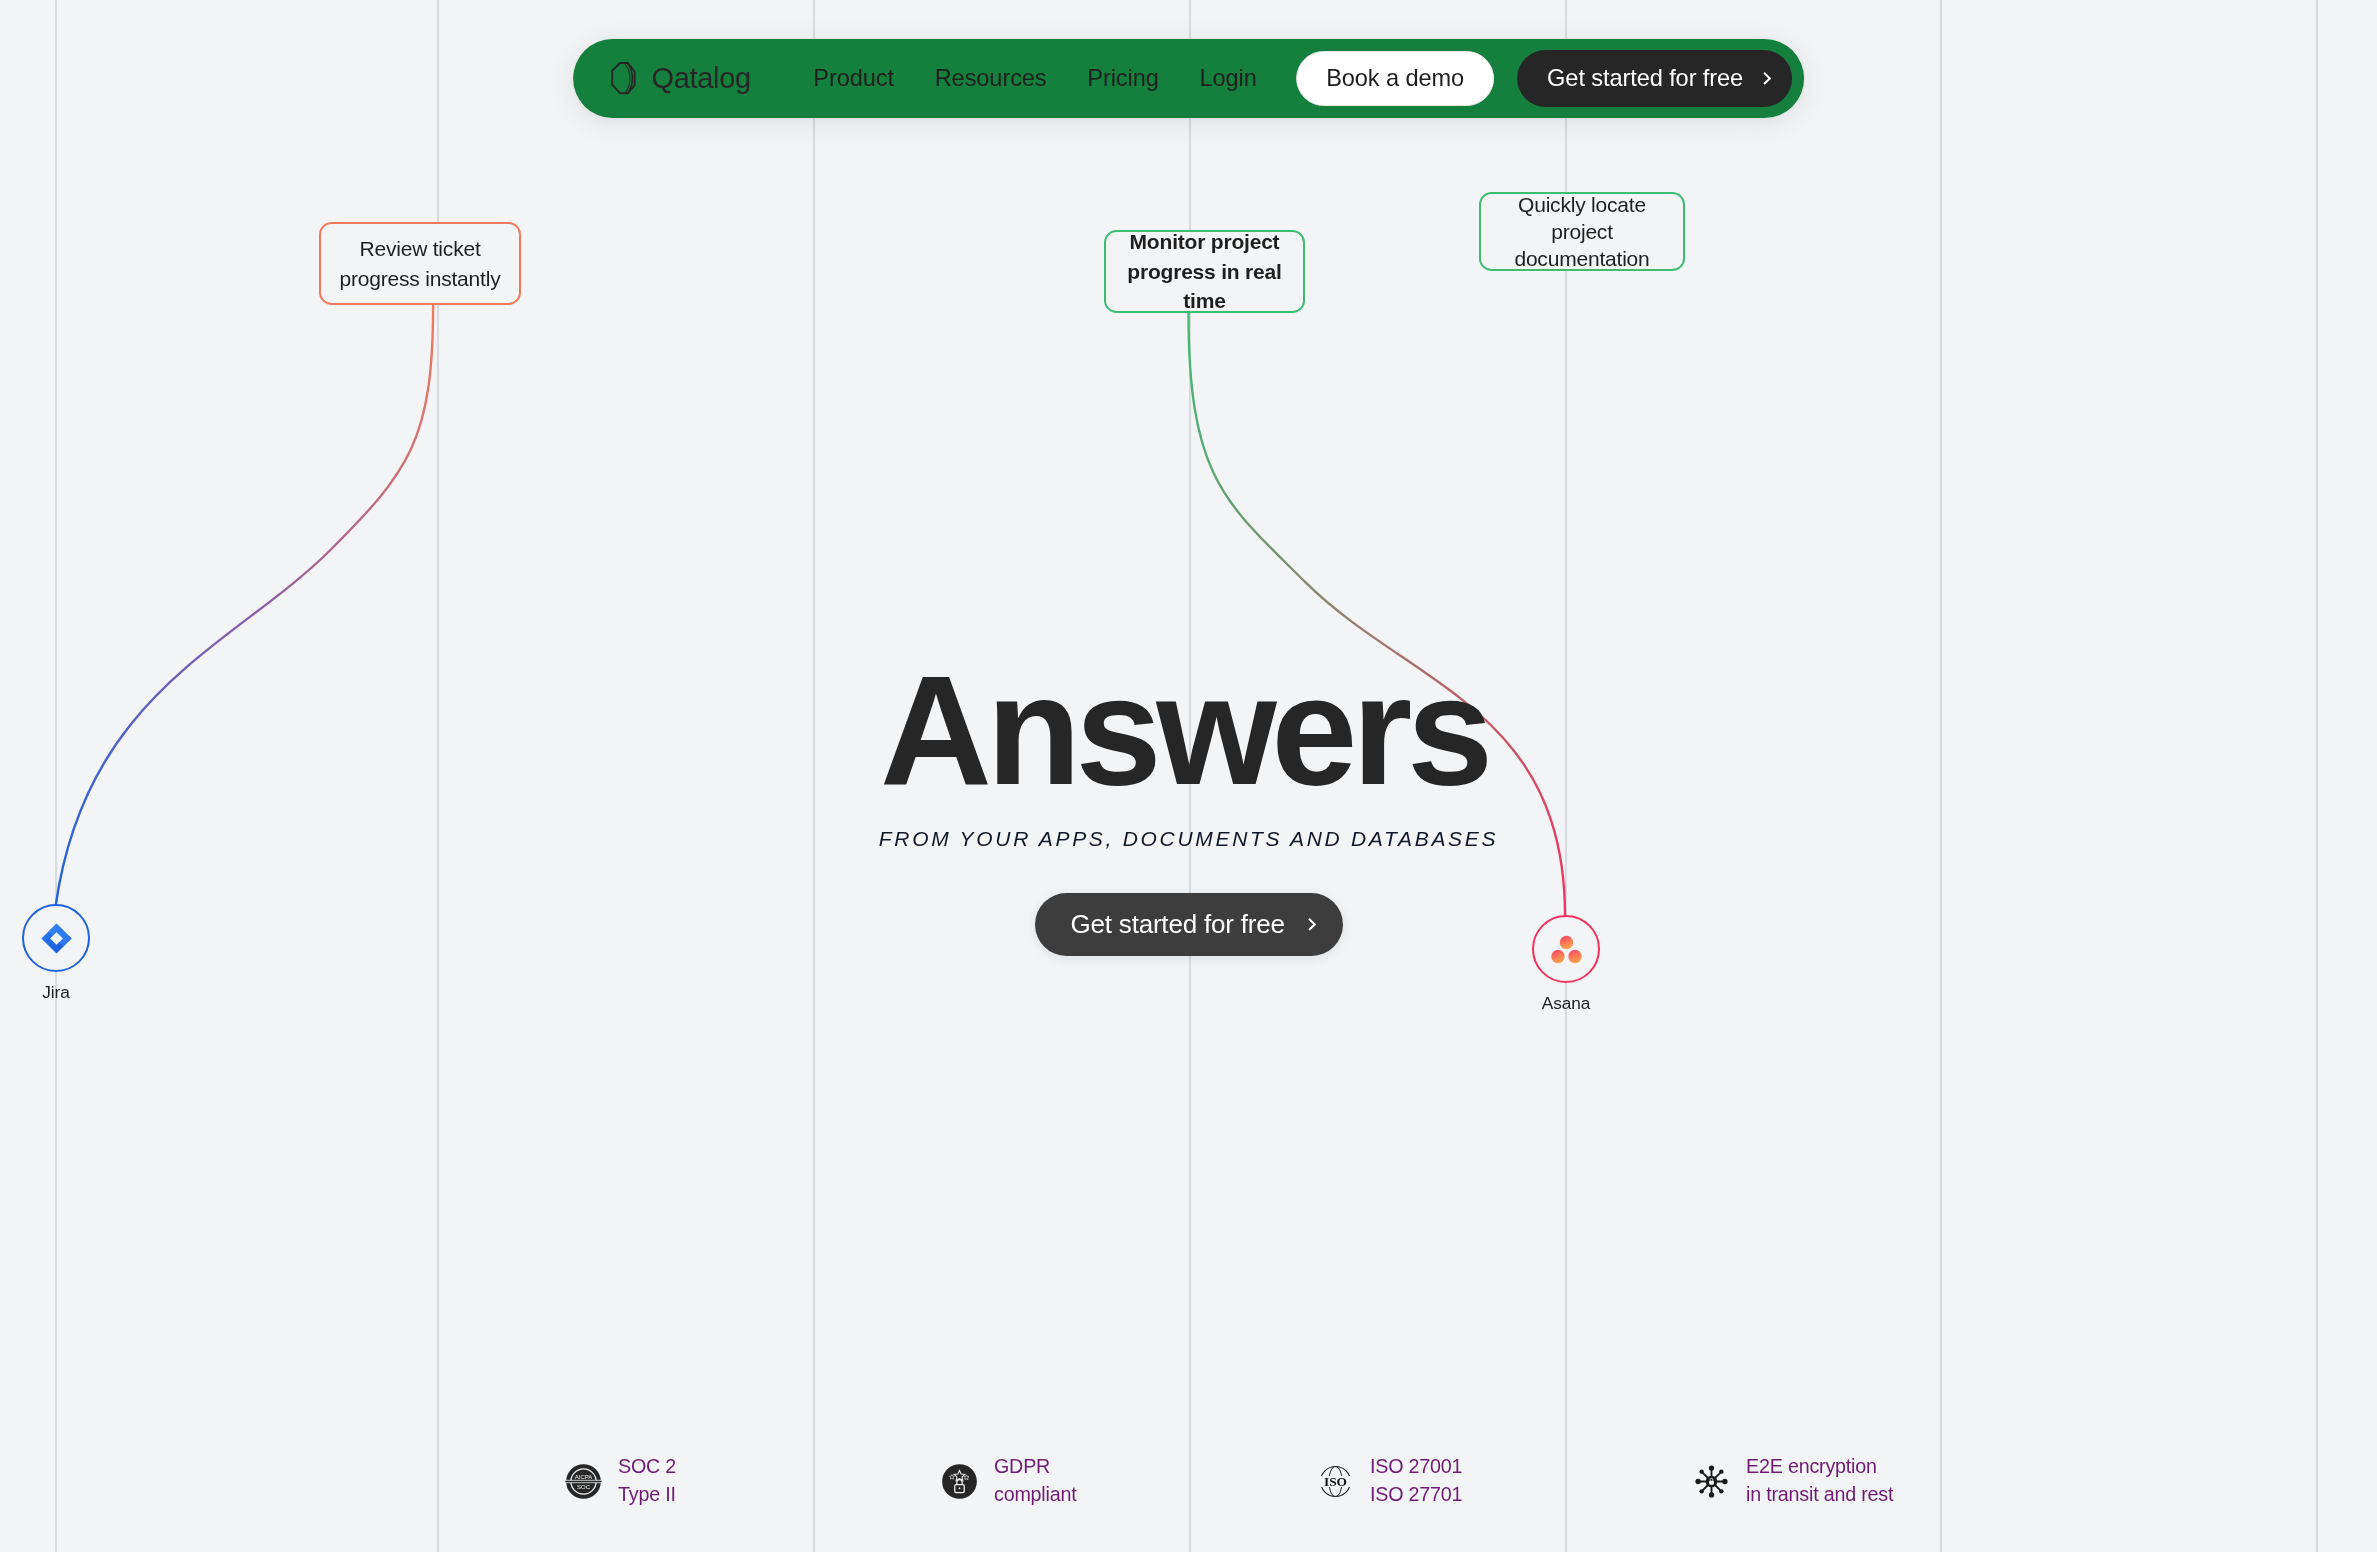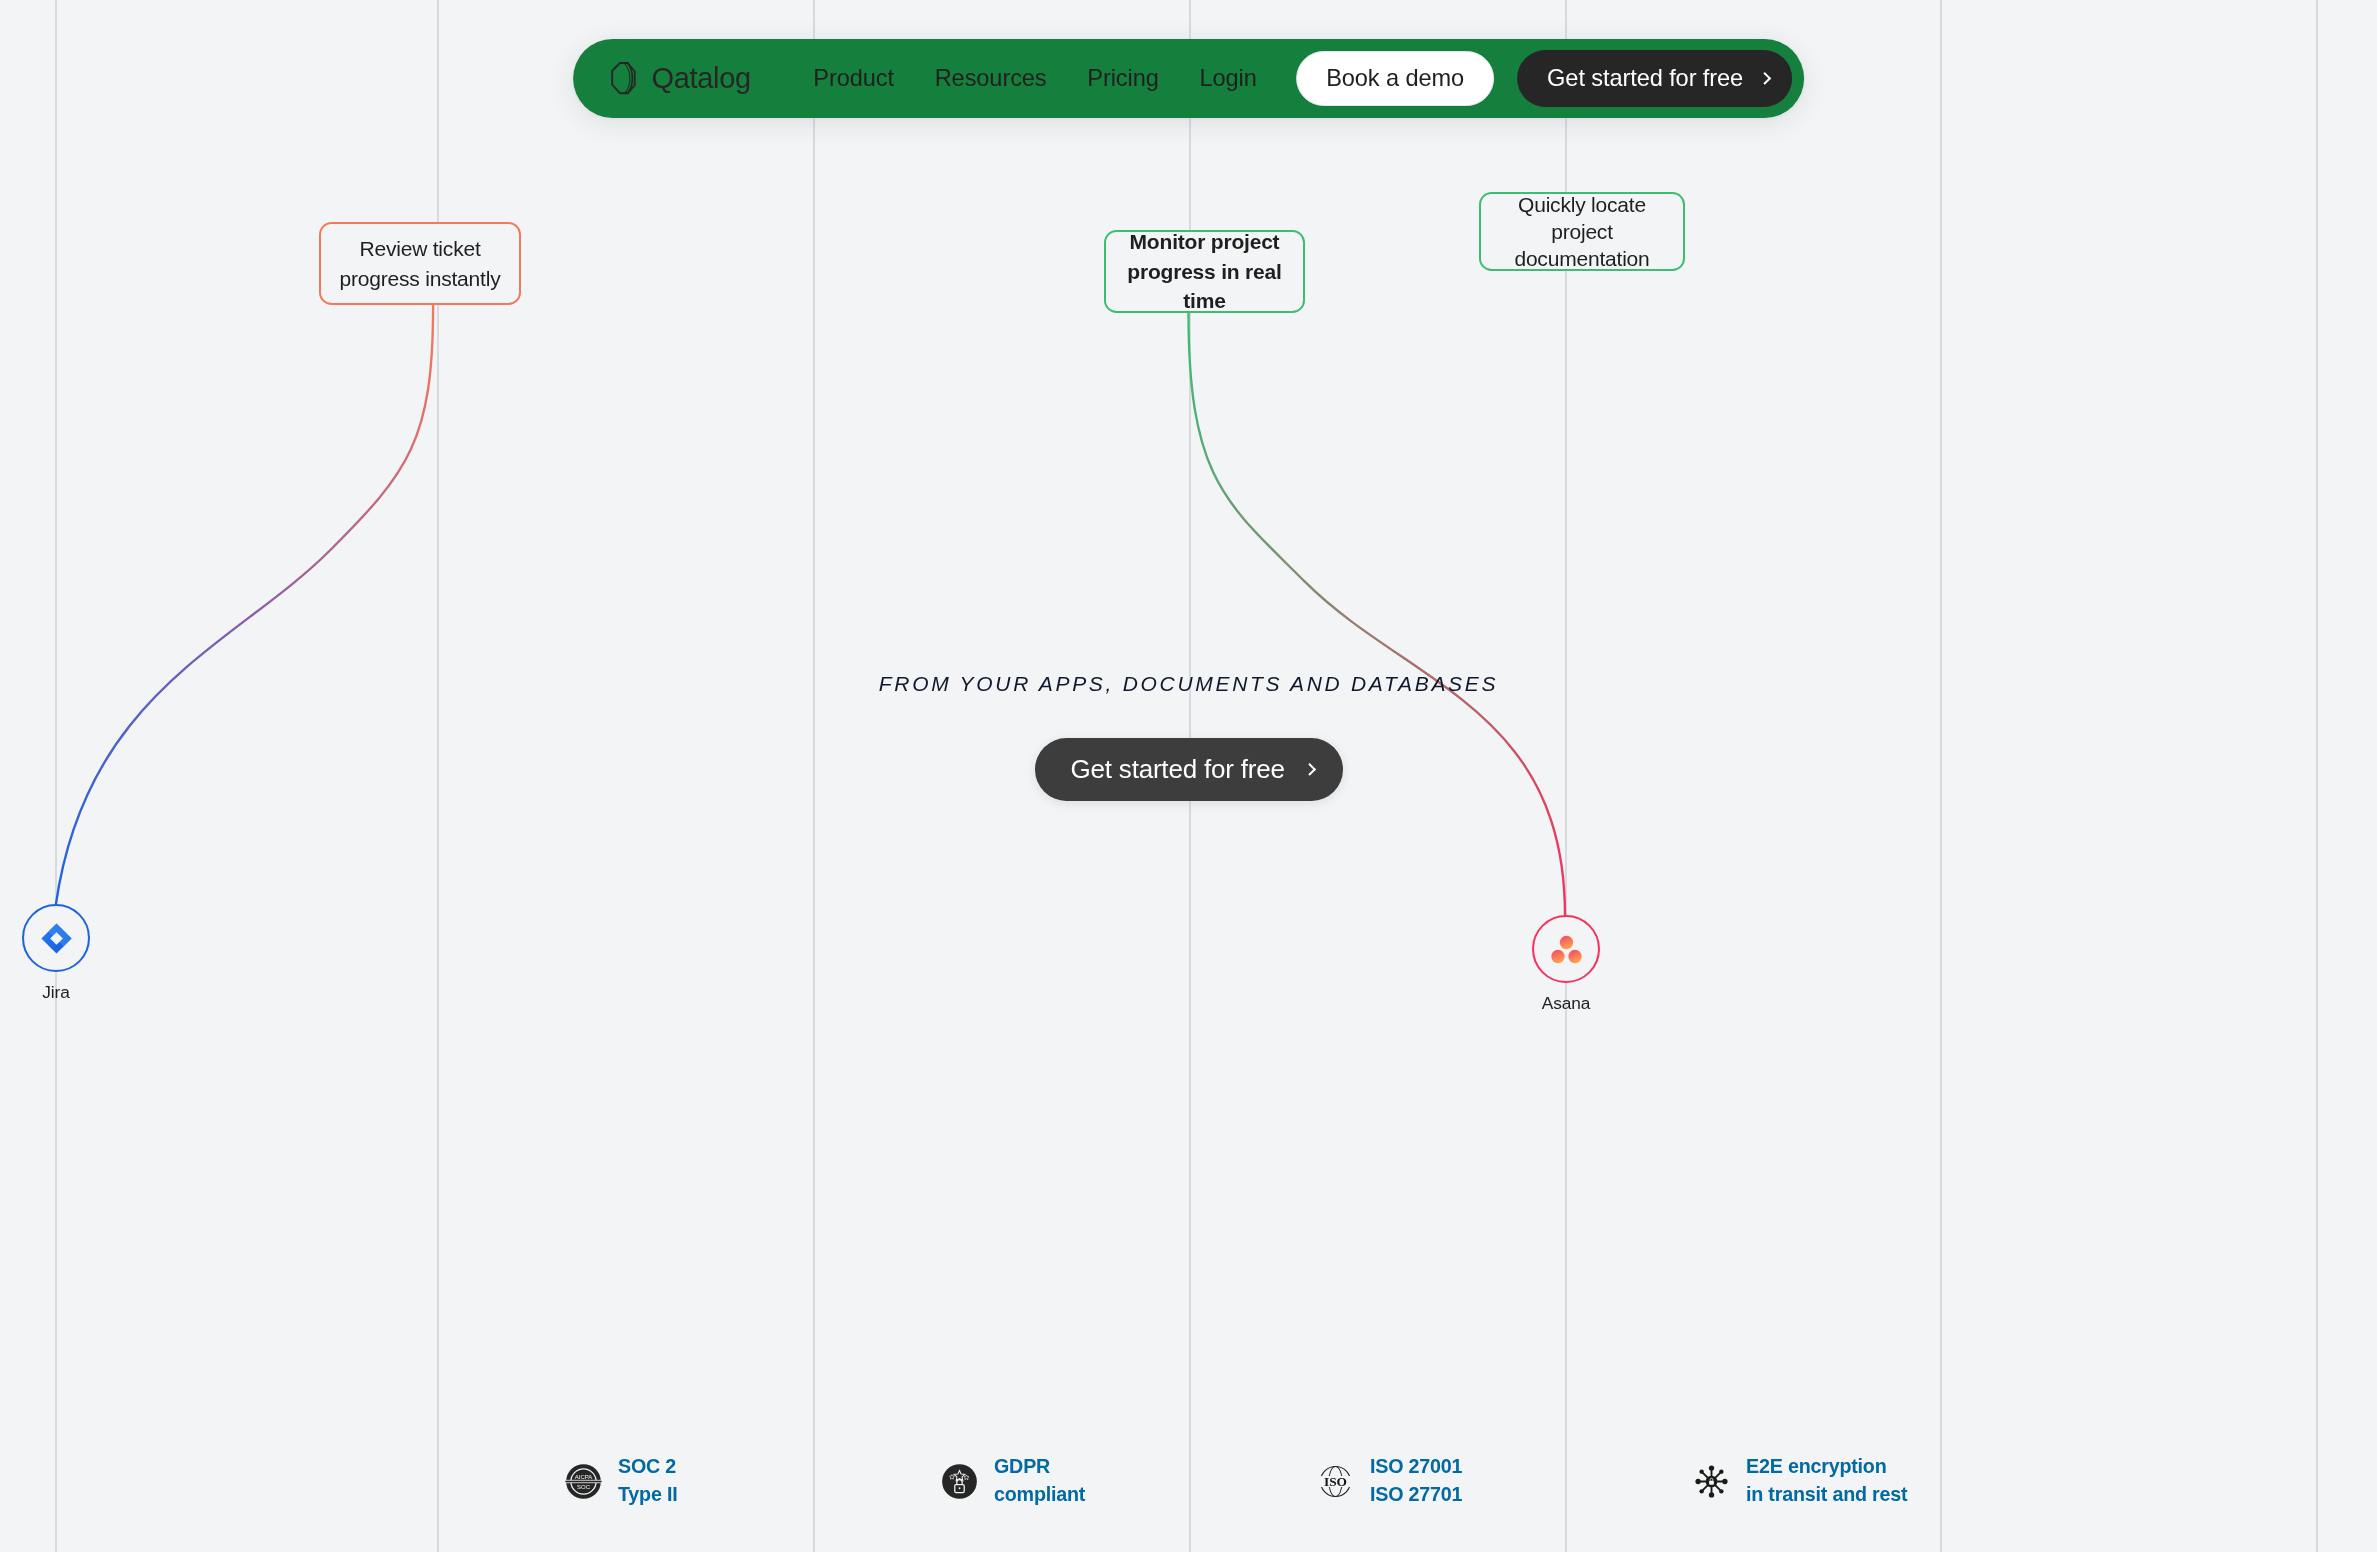--- a/index.html
+++ b/index.html
@@ -109,21 +109,21 @@
   }
 
   
   #compliance {
     position:absolute; bottom:44px; left:563px; z-index:20;
     display:flex; align-items:center; gap:0;
   }
   .badge { display:flex; align-items:center; gap:14px; }
   .badge + .badge { margin-left:0; }
   .badge-icon { width:41px; height:41px; flex:none; display:block; }
-  .badge-text { font-size:19.7px; line-height:1.42; color:#0369a1; letter-spacing:-0.2px;font-weight:bold; }
+  .badge-text { font-size:19.7px; line-height:1.42; color:#701a75; letter-spacing:-0.2px; }
 </style>
 </head>
 <body>
 
 <div id="stage">
 
   <div id="grid">
     <div class="gridline" style="left:55px"></div>
     <div class="gridline" style="left:437px"></div>
     <div class="gridline" style="left:813px"></div>
@@ -231,20 +231,21 @@
         </defs>
         <circle cx="22" cy="11" r="8.6" fill="url(#asanaG)"></circle>
         <circle cx="11" cy="29" r="8.6" fill="url(#asanaG)"></circle>
         <circle cx="33" cy="29" r="8.6" fill="url(#asanaG)"></circle>
       </svg>
     </div>
     <div class="node-label">Asana</div>
   </div>
 
   <div id="hero">
+    <h1 id="headline">Answers</h1>
     <div id="subhead">FROM YOUR APPS, DOCUMENTS AND DATABASES</div>
     <button id="hero-cta">
       <span>Get started for free</span>
       <span class="chev"></span>
     </button>
   </div>
 
   <div id="compliance">
 
     <div class="badge" style="width:376px;">

